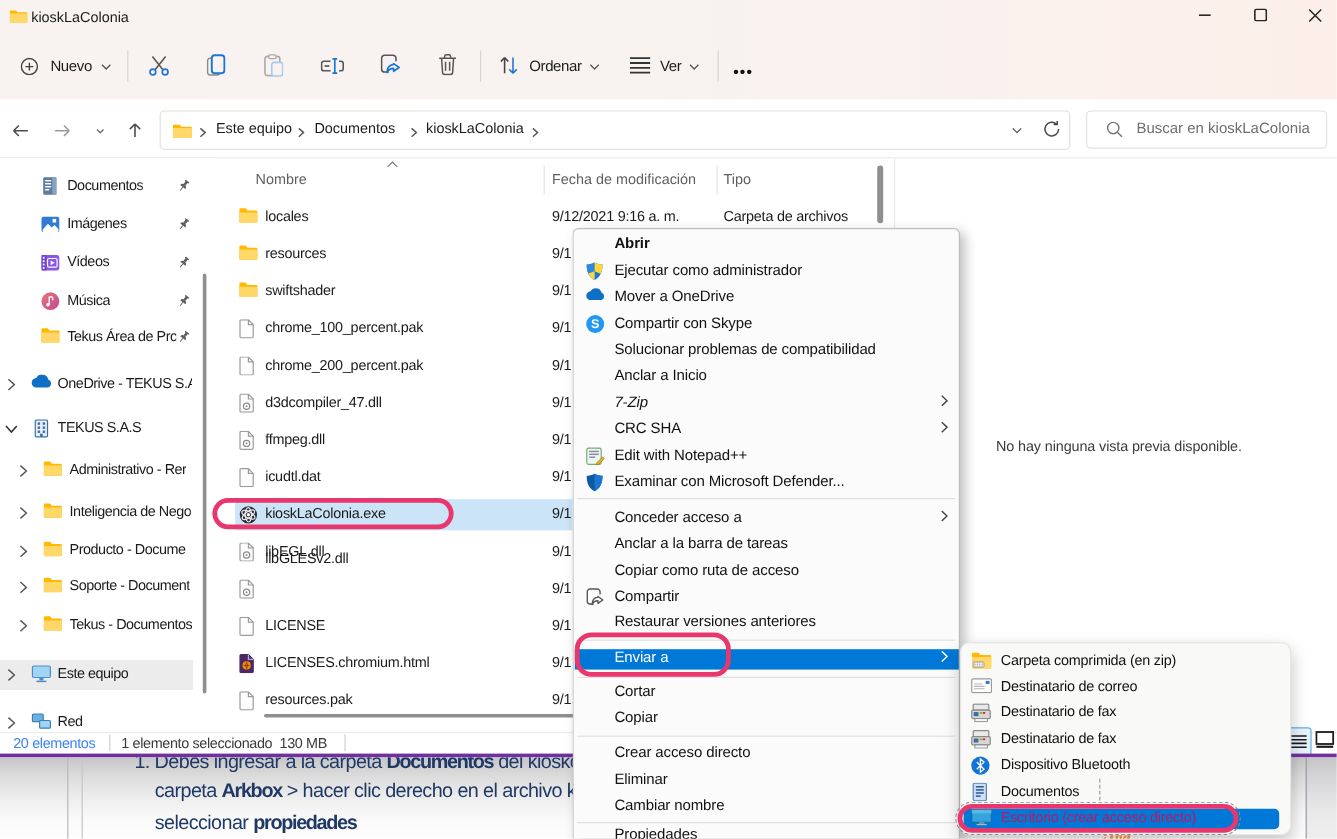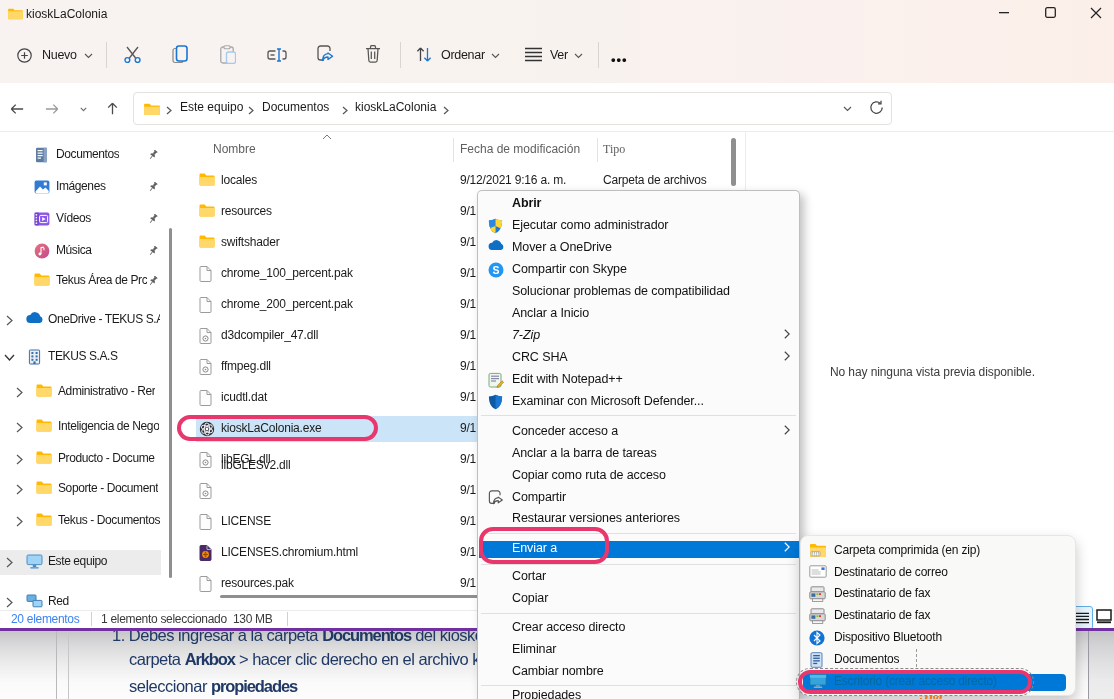--- a/index.html
+++ b/index.html
@@ -235,20 +235,29 @@
           </svg>
         </div>
       <div class="abs" style="left:735px;top:7px;">
           <svg width="15" height="15" viewBox="0 0 15 15">
             <path d="M13.2 7.5 a5.7 5.7 0 1 1 -1.7 -4" fill="none" stroke="#4a4a4a" stroke-width="1.3"></path>
             <path d="M12 0.8 v3 h-3" fill="none" stroke="#4a4a4a" stroke-width="1.3"></path>
           </svg>
         </div>
     </div>
 
+    <div class="abs" id="search-box">
+      <div class="abs" style="left:16px;top:8px;">
+          <svg width="14" height="14" viewBox="0 0 14 14">
+            <circle cx="5.7" cy="5.7" r="4.7" fill="none" stroke="#767676" stroke-width="1.2"></circle>
+            <path d="M9.2 9.2 L13 13" stroke="#767676" stroke-width="1.2"></path>
+          </svg>
+        </div>
+      <div class="abs" style="left:41px;top:7px;font-size:12.5px;color:#6e6e6e;">Buscar en kioskLaColonia</div>
+    </div>
   </div>
 
   <div class="abs" id="sidebar" style="left:0;top:132px;width:180px;height:478px;background:#fff;">
       <div class="abs" style="left:34px;top:15px;">
         <svg width="15" height="16" viewBox="0 0 15 16">
           <rect x="2" y="0.7" width="11" height="14.6" rx="1" fill="#5e7ba2"></rect>
           <rect x="9.6" y="0.7" width="3.4" height="14.6" fill="#8aa3c4"></rect>
           <rect x="3.6" y="3" width="5" height="1.2" fill="#fff"></rect>
           <rect x="3.6" y="5.5" width="5" height="1.2" fill="#fff"></rect>
           <rect x="3.6" y="8" width="5" height="1.2" fill="#fff"></rect>
@@ -469,21 +478,21 @@
 
   <div class="abs" style="left:169px;top:228px;width:2.5px;height:350px;background:#8f8f8f;border-radius:2px;"></div>
 
   <div class="abs fhdr" style="left:213px;top:142px;">Nombre</div>
   <div class="abs" style="left:322px;top:134px;">
       <svg width="10" height="6">
         <path d="M1 5 L5 1 L9 5" stroke="#777" stroke-width="1" fill="none"></path>
       </svg>
     </div>
   <div class="abs fhdr" style="left:460px;top:142px;">Fecha de modificación</div>
-  <div class="abs fhdr" style="left:603px;top:142px;font-family:Liberation Serif, serif;">Tipo</div>
+  <div class="abs fhdr" style="left:603px;top:142px;">Tipo</div>
   <div class="abs" style="left:453px;top:138px;width:1px;height:24px;background:#e3e3e3;"></div>
   <div class="abs" style="left:597px;top:138px;width:1px;height:24px;background:#e3e3e3;"></div>
   <div class="abs" style="left:734px;top:138px;width:1px;height:24px;background:#e3e3e3;"></div>
 
   <div class="abs" style="left:196px;top:416px;width:281px;height:26px;background:#cce4f7;"></div>
 
   <div id="rows">
       <div class="abs" style="left:199px;top:173px;">
         <svg width="16" height="13" viewBox="0 0 16 13">
           <path d="M0.5 1.5 a1 1 0 0 1 1 -1 h4.2 l1.6 1.9 h7.2 a1 1 0 0 1 1 1 V11.5 a1 1 0 0 1 -1 1 H1.5 a1 1 0 0 1 -1 -1 z" fill="#ffb900"></path>
@@ -790,21 +799,21 @@
     <div class="si" style="top:116px;">Documentos</div>
     <div class="abs" style="left:2px;top:137.5px;width:263px;height:17.5px;background:#0078d7;border-radius:4px;"></div>
     <div class="sicon" style="top:138px;">
       <svg width="18" height="14" viewBox="0 0 18 14">
         <rect x="0.8" y="0.8" width="16.4" height="10.4" rx="1" fill="#35a4dc" stroke="#1a6ea0" stroke-width="1"></rect>
         <rect x="0.8" y="0.8" width="16.4" height="3" fill="#5fc0ea" opacity="0.8"></rect>
         <rect x="6.8" y="11.2" width="4.4" height="1.2" fill="#9a9a9a"></rect>
         <rect x="4.8" y="12.6" width="8.4" height="1.2" fill="#b5b5b5"></rect>
       </svg>
     </div>
-    <div class="si" style="top:138px;color:#0369a1;">Escritorio (crear acceso directo)</div>
+    <div class="si" style="top:138px;color:#be185d;">Escritorio (crear acceso directo)</div>
     <div class="abs" style="left:115px;top:113px;width:1px;height:18px;border-left:1px dashed #9a9a9a;"></div>
   </div>
 
 <div class="redbox" style="left:177px;top:415px;width:201px;height:26px;border-radius:13px;"></div>
 <div class="redbox" style="left:479px;top:527px;width:130px;height:37px;"></div>
 <div class="redbox" style="left:798px;top:670px;width:234px;height:24px;border-radius:12px;outline:1px dashed #8a8a8a;outline-offset:1px;"></div>
 
 <div class="abs" style="left:918px;top:696px;width:26px;height:3px;overflow:hidden;font-style:italic;">
     <div style="margin-top:-8px;font-size:17px;font-weight:bold;color:#e07f26;font-family:'Liberation Sans',sans-serif;">¡IM</div>
   </div>

